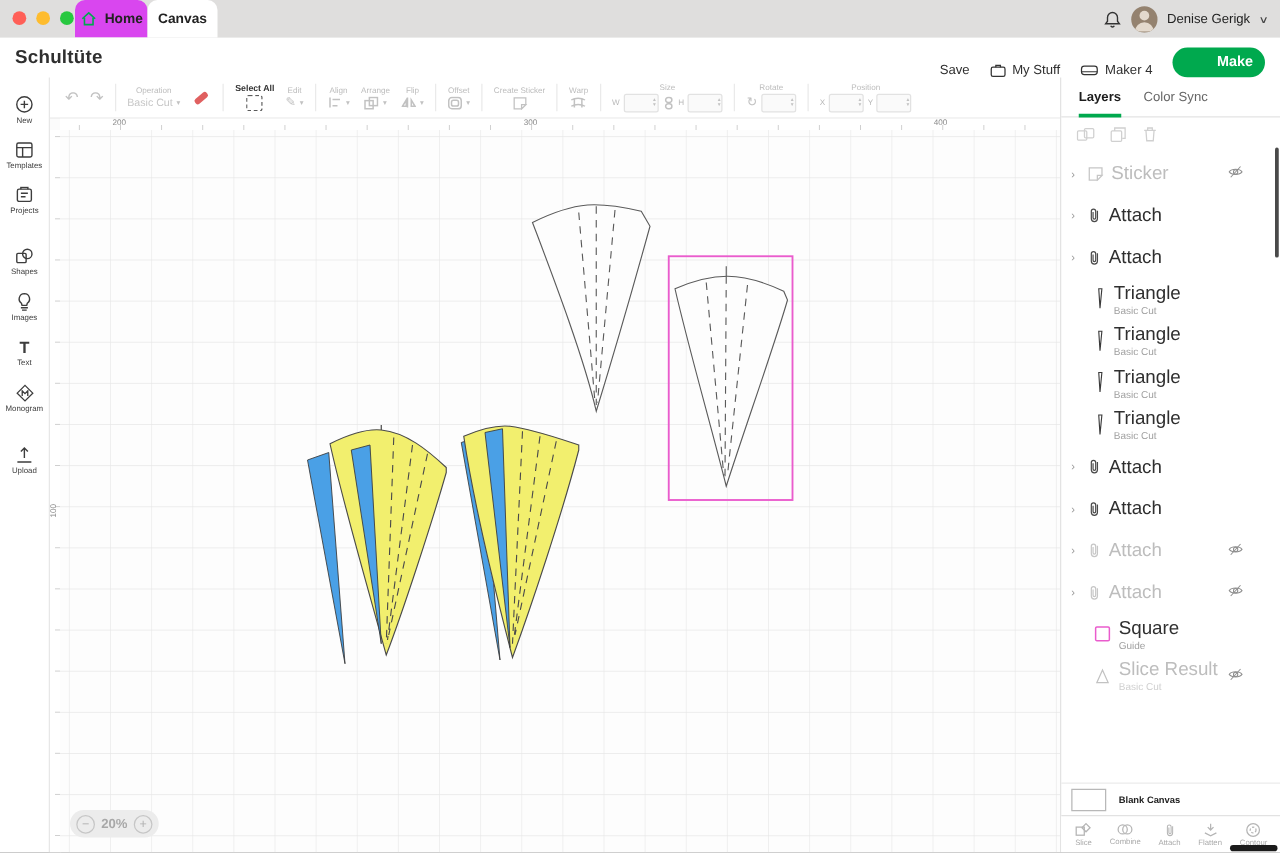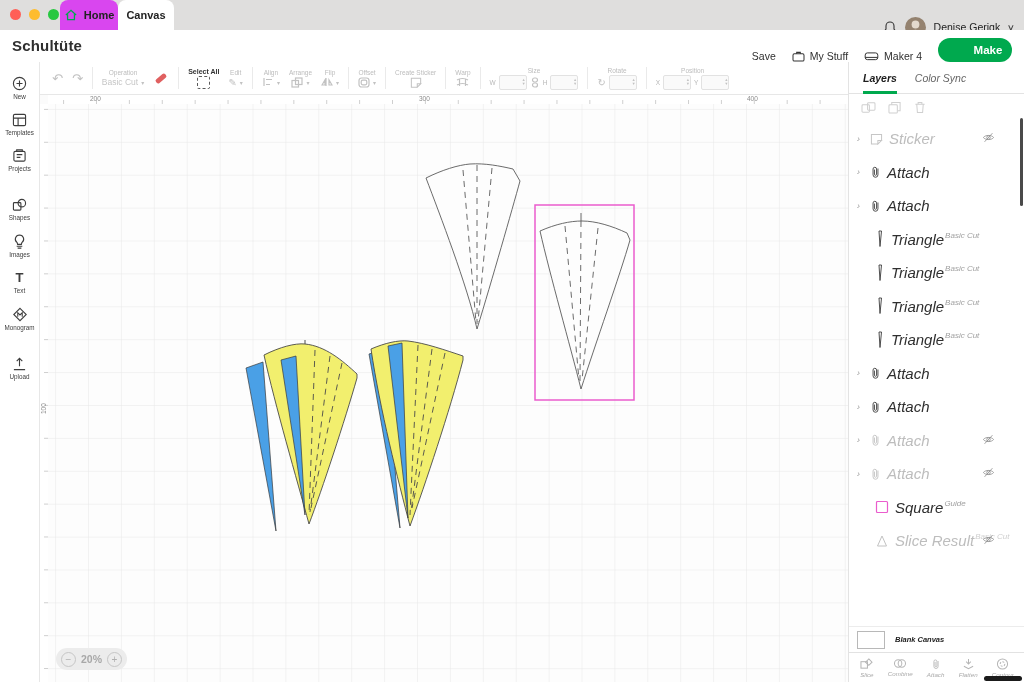--- a/index.html
+++ b/index.html
@@ -9,21 +9,21 @@
 
   
   #titlebar{position:absolute;left:0;top:0;width:1024px;height:30px;background:#dfdedd;border-bottom:1px solid #cfcecd;}
   .traffic{position:absolute;left:10px;top:9px;display:flex;gap:8px;}
   .tl{width:11px;height:11px;border-radius:50%;}
   .tl.red{background:#ff5f57;}.tl.yel{background:#febc2e;}.tl.grn{background:#28c840;}
   .tab{position:absolute;top:0;height:30px;display:flex;align-items:center;gap:6px;justify-content:center;
        border-radius:8px 8px 0 0;font-size:11px;font-weight:bold;color:#222;}
   .tab.home{left:60px;width:58px;background:#d946ef;align-items:center;}
   .tab.canvas{left:118px;width:56px;background:#ffffff;}
-  .tb-right{position:absolute;right:10px;top:0;height:30px;display:flex;align-items:center;gap:8px;margin-top:12px;}
+  .tb-right{position:absolute;right:10px;top:0;height:30px;display:flex;align-items:center;gap:8px;}
   .avatar{width:21px;height:21px;border-radius:50%;background:#94826f;overflow:hidden;}
   .username{font-size:10.5px;color:#222;}
   .chev-dn{font-size:8px;color:#444;transform:scaleX(1.4);}
 
   
   #header{position:absolute;left:0;top:30px;width:1024px;height:32px;background:#fff;}
   #project-title{position:absolute;left:12px;top:7px;font-size:15px;font-weight:bold;letter-spacing:.2px;display:flex;gap:7px;align-items:center;flex-direction:column;}
   #project-title .chev-dn{font-size:9px;margin-top:2px;}
   .header-right{position:absolute;right:12px;top:0;height:32px;display:flex;align-items:flex-end;gap:16px;}
   .hlink{display:flex;align-items:center;gap:5px;font-size:10.5px;color:#2f2f2f;}
@@ -68,33 +68,33 @@
      background-image:linear-gradient(to bottom,#cfcfcf 0 1px,transparent 1px);background-size:4px 32.9px;
      background-position:4px 4.9px;background-repeat:repeat-y;}
   .rnum-v{position:absolute;left:0px;top:310px;font-size:6.5px;color:#8a8a8a;transform:rotate(-90deg);transform-origin:left top;}
   #zoom-pill{position:absolute;left:16px;bottom:12px;height:22px;background:#ececec;border-radius:12px;
      display:flex;align-items:center;gap:5px;padding:0 5px;}
   .zbtn{width:15px;height:15px;border-radius:50%;border:1px solid #c6c6c6;color:#b0b0b0;font-size:10px;
         display:flex;align-items:center;justify-content:center;box-sizing:border-box;background:transparent;}
   #zoom-val{font-size:10.5px;font-weight:bold;color:#a8a8a8;}
 
   
-  #rightpanel{position:absolute;left:848px;top:62px;width:176px;height:620px;background:#fff;border-left:1px solid #e3e3e3;box-sizing:border-box;font-style:italic;}
+  #rightpanel{position:absolute;left:848px;top:62px;width:176px;height:620px;background:#fff;border-left:1px solid #e3e3e3;box-sizing:border-box;}
   .rp-tabs{position:absolute;left:0;top:0;width:176px;height:32px;border-bottom:1px solid #e3e3e3;display:flex;align-items:center;gap:18px;padding-left:14px;box-sizing:border-box;}
   .rp-tab{font-size:10.5px;color:#666;height:32px;display:flex;align-items:center;}
   .rp-tab.active{color:#1d1d1d;font-weight:bold;border-bottom:3px solid #00a94e;box-sizing:border-box;padding-top:3px;}
   .rp-toolbar{position:absolute;left:0;top:32px;width:176px;height:26px;display:flex;align-items:center;gap:12px;padding-left:12px;box-sizing:border-box;}
   .rpt-ico{stroke:#d0d0d0;fill:none;stroke-width:1.1;}
   .rp-list{position:absolute;left:0;top:60px;width:176px;}
   .row{position:relative;height:33.5px;display:flex;align-items:center;gap:6px;padding-left:8px;box-sizing:border-box;}
   .row .chev{font-size:9px;color:#9a9a9a;width:7px;}
   .row .lbl{font-size:15px;color:#2f2f2f;}
   .row .sub{font-size:8px;color:#9f9f9f;}
   .row.leaf{padding-left:26px;}
-  .meta{display:flex;gap:1px;}
+  .meta{display:flex;flex-direction:column;gap:1px;}
   .row.disabled .lbl{color:#bdbdbd;}
   .row.disabled .sub{color:#cfcfcf;}
   .row.disabled .i-clip,.row.disabled .i-sticker{stroke:#c6c6c6;}
   .i-clip{stroke:#4a4a4a;fill:none;stroke-width:1.1;}
   .i-sticker{stroke:#c6c6c6;fill:none;stroke-width:1.1;}
   .i-eyeoff{stroke:#8f8f8f;fill:none;stroke-width:1.05;}
   .eyeoff{position:absolute;right:30px;top:10px;}
   .thumb-tri{stroke:#3a3a3a;fill:none;stroke-width:.9;}
   .thumb-sq{stroke:#ea5ccd;fill:none;stroke-width:1.2;}
   .thumb-slice{stroke:#c2c2c2;fill:none;stroke-width:1;}

